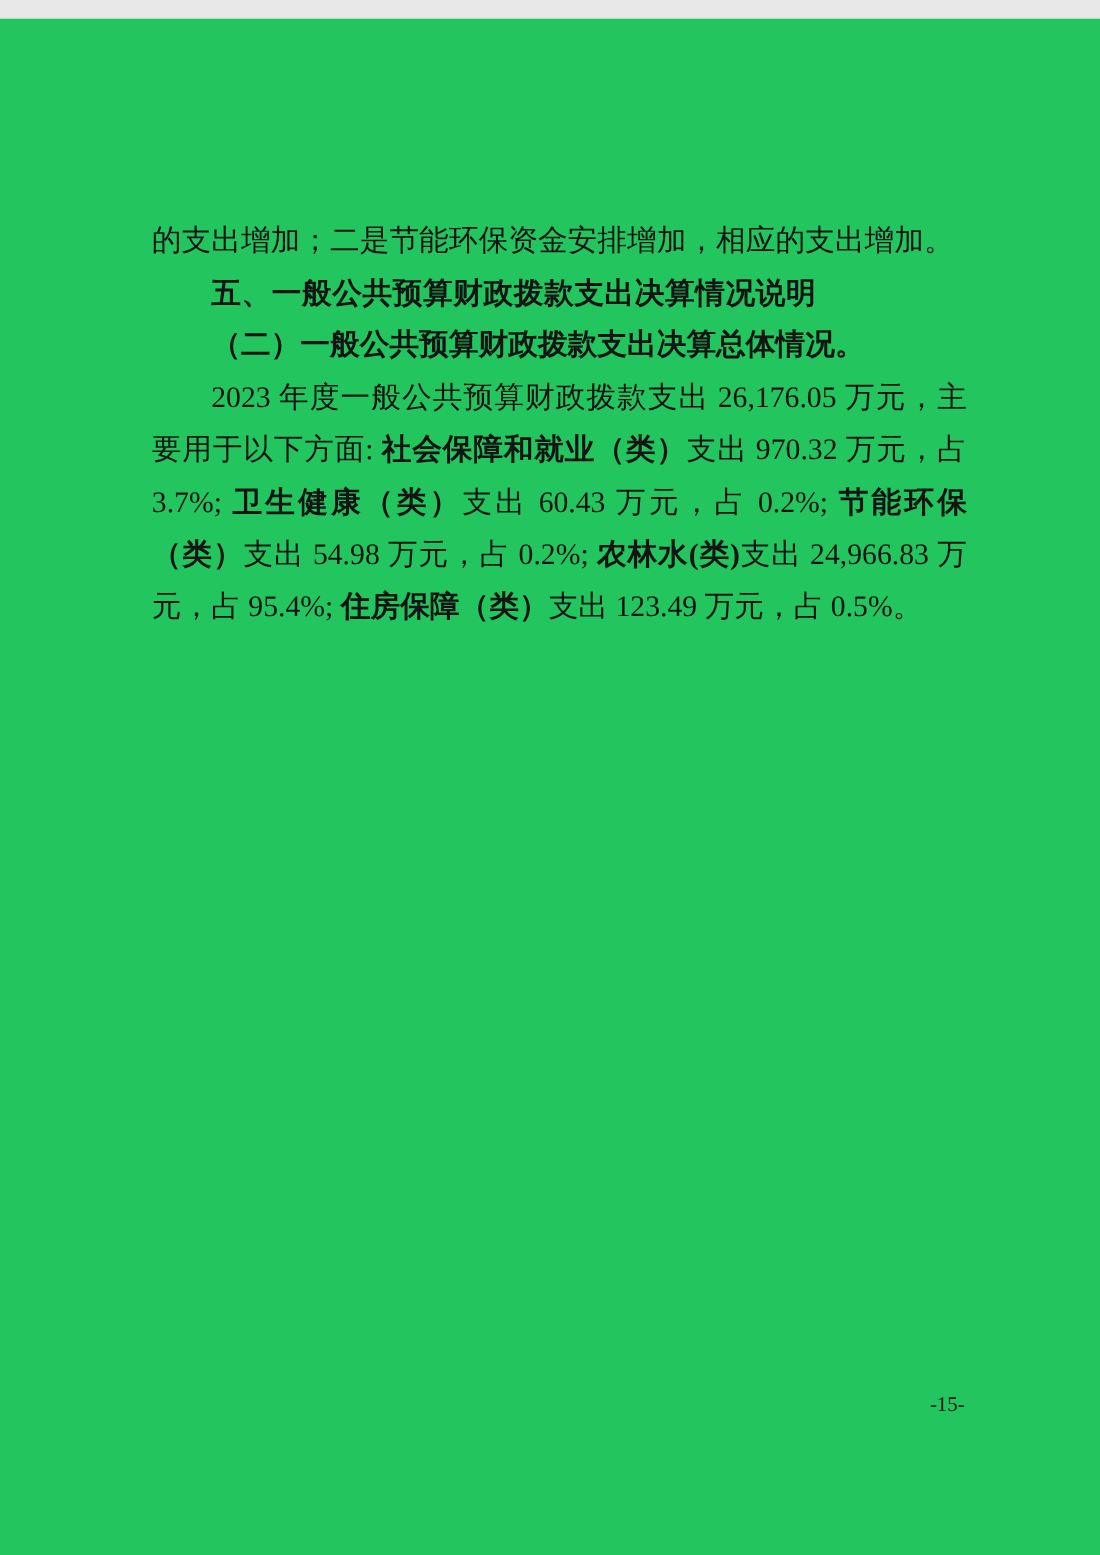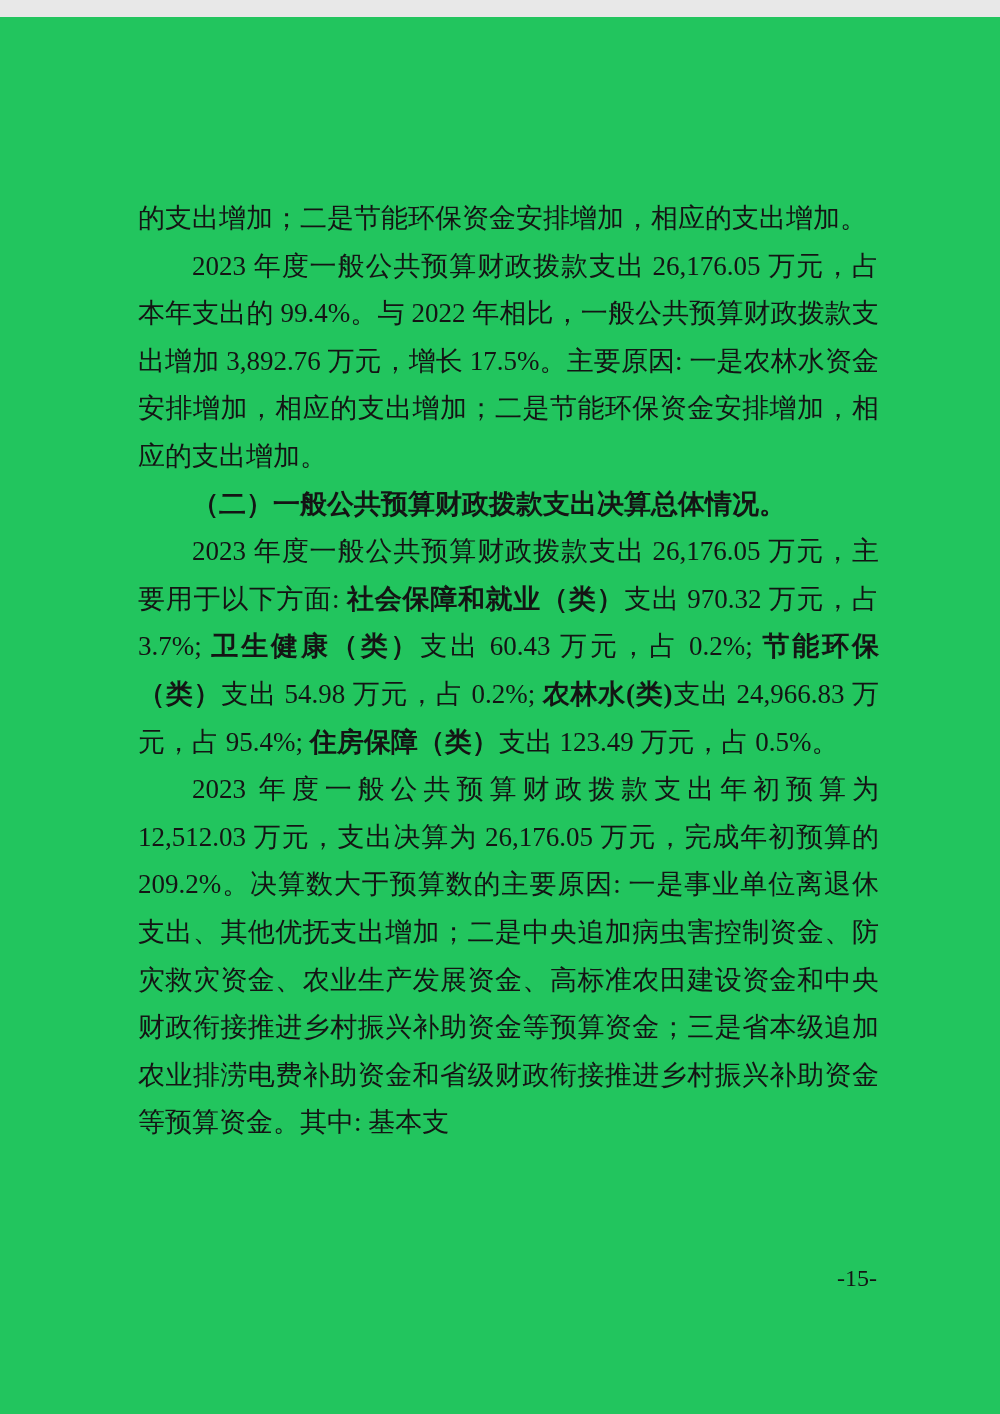--- a/index.html
+++ b/index.html
@@ -34,30 +34,29 @@
     font-family: "Liberation Sans", "DejaVu Sans", sans-serif;
     letter-spacing: 0.5px;
   }
   .para.heading-2 { font-weight: 700; }
   .seg.bold { font-weight: 700; }
   .page-number {
     position: absolute;
     top: 1246px;
     right: 123px;
     font-family: "Liberation Serif", "DejaVu Serif", serif;
-    font-size: 24px;
+    font-size: 19px;
     line-height: 30px;
     color: #141414;
   }
 </style>
 </head>
 <body>
 
 <div class="page">
   <div class="content">
       <p class="para body-continued"><span class="seg">的支出增加；二是节能环保资金安排增加，相应的支出增加。</span></p>
-      <p class="para body"><span class="seg">2023 年度一般公共预算财政拨款支出 26,176.05 万元，占本年支出的 99.4%。与 2022 年相比，一般公共预算财政拨款支出增加 3,892.76 万元，增长 17.5%。主要原因: 一是农林水资金安排增加，相应的支出增加；二是节能环保资金安排增加，相应的支出增加。</span></p>
+      <p class="para heading-1"><span class="seg bold">五、一般公共预算财政拨款支出决算情况说明</span></p>
       <p class="para heading-2"><span class="seg bold">（二）一般公共预算财政拨款支出决算总体情况。</span></p>
       <p class="para body"><span class="seg">2023 年度一般公共预算财政拨款支出 26,176.05 万元，主要用于以下方面: </span><span class="seg bold">社会保障和就业（类）</span><span class="seg">支出 970.32 万元，占 3.7%; </span><span class="seg bold">卫生健康（类）</span><span class="seg">支出 60.43 万元，占 0.2%; </span><span class="seg bold">节能环保（类）</span><span class="seg">支出 54.98 万元，占 0.2%; </span><span class="seg bold">农林水(类)</span><span class="seg">支出 24,966.83 万元，占 95.4%; </span><span class="seg bold">住房保障（类）</span><span class="seg">支出 123.49 万元，占 0.5%。</span></p>
-      <p class="para body"><span class="seg">2023 年度一般公共预算财政拨款支出年初预算为 12,512.03 万元，支出决算为 26,176.05 万元，完成年初预算的 209.2%。决算数大于预算数的主要原因: 一是事业单位离退休支出、其他优抚支出增加；二是中央追加病虫害控制资金、防灾救灾资金、农业生产发展资金、高标准农田建设资金和中央财政衔接推进乡村振兴补助资金等预算资金；三是省本级追加农业排涝电费补助资金和省级财政衔接推进乡村振兴补助资金等预算资金。其中: 基本支</span></p>
     </div>
   <div class="page-number">-15-</div>
 </div>
 
 </body></html>

